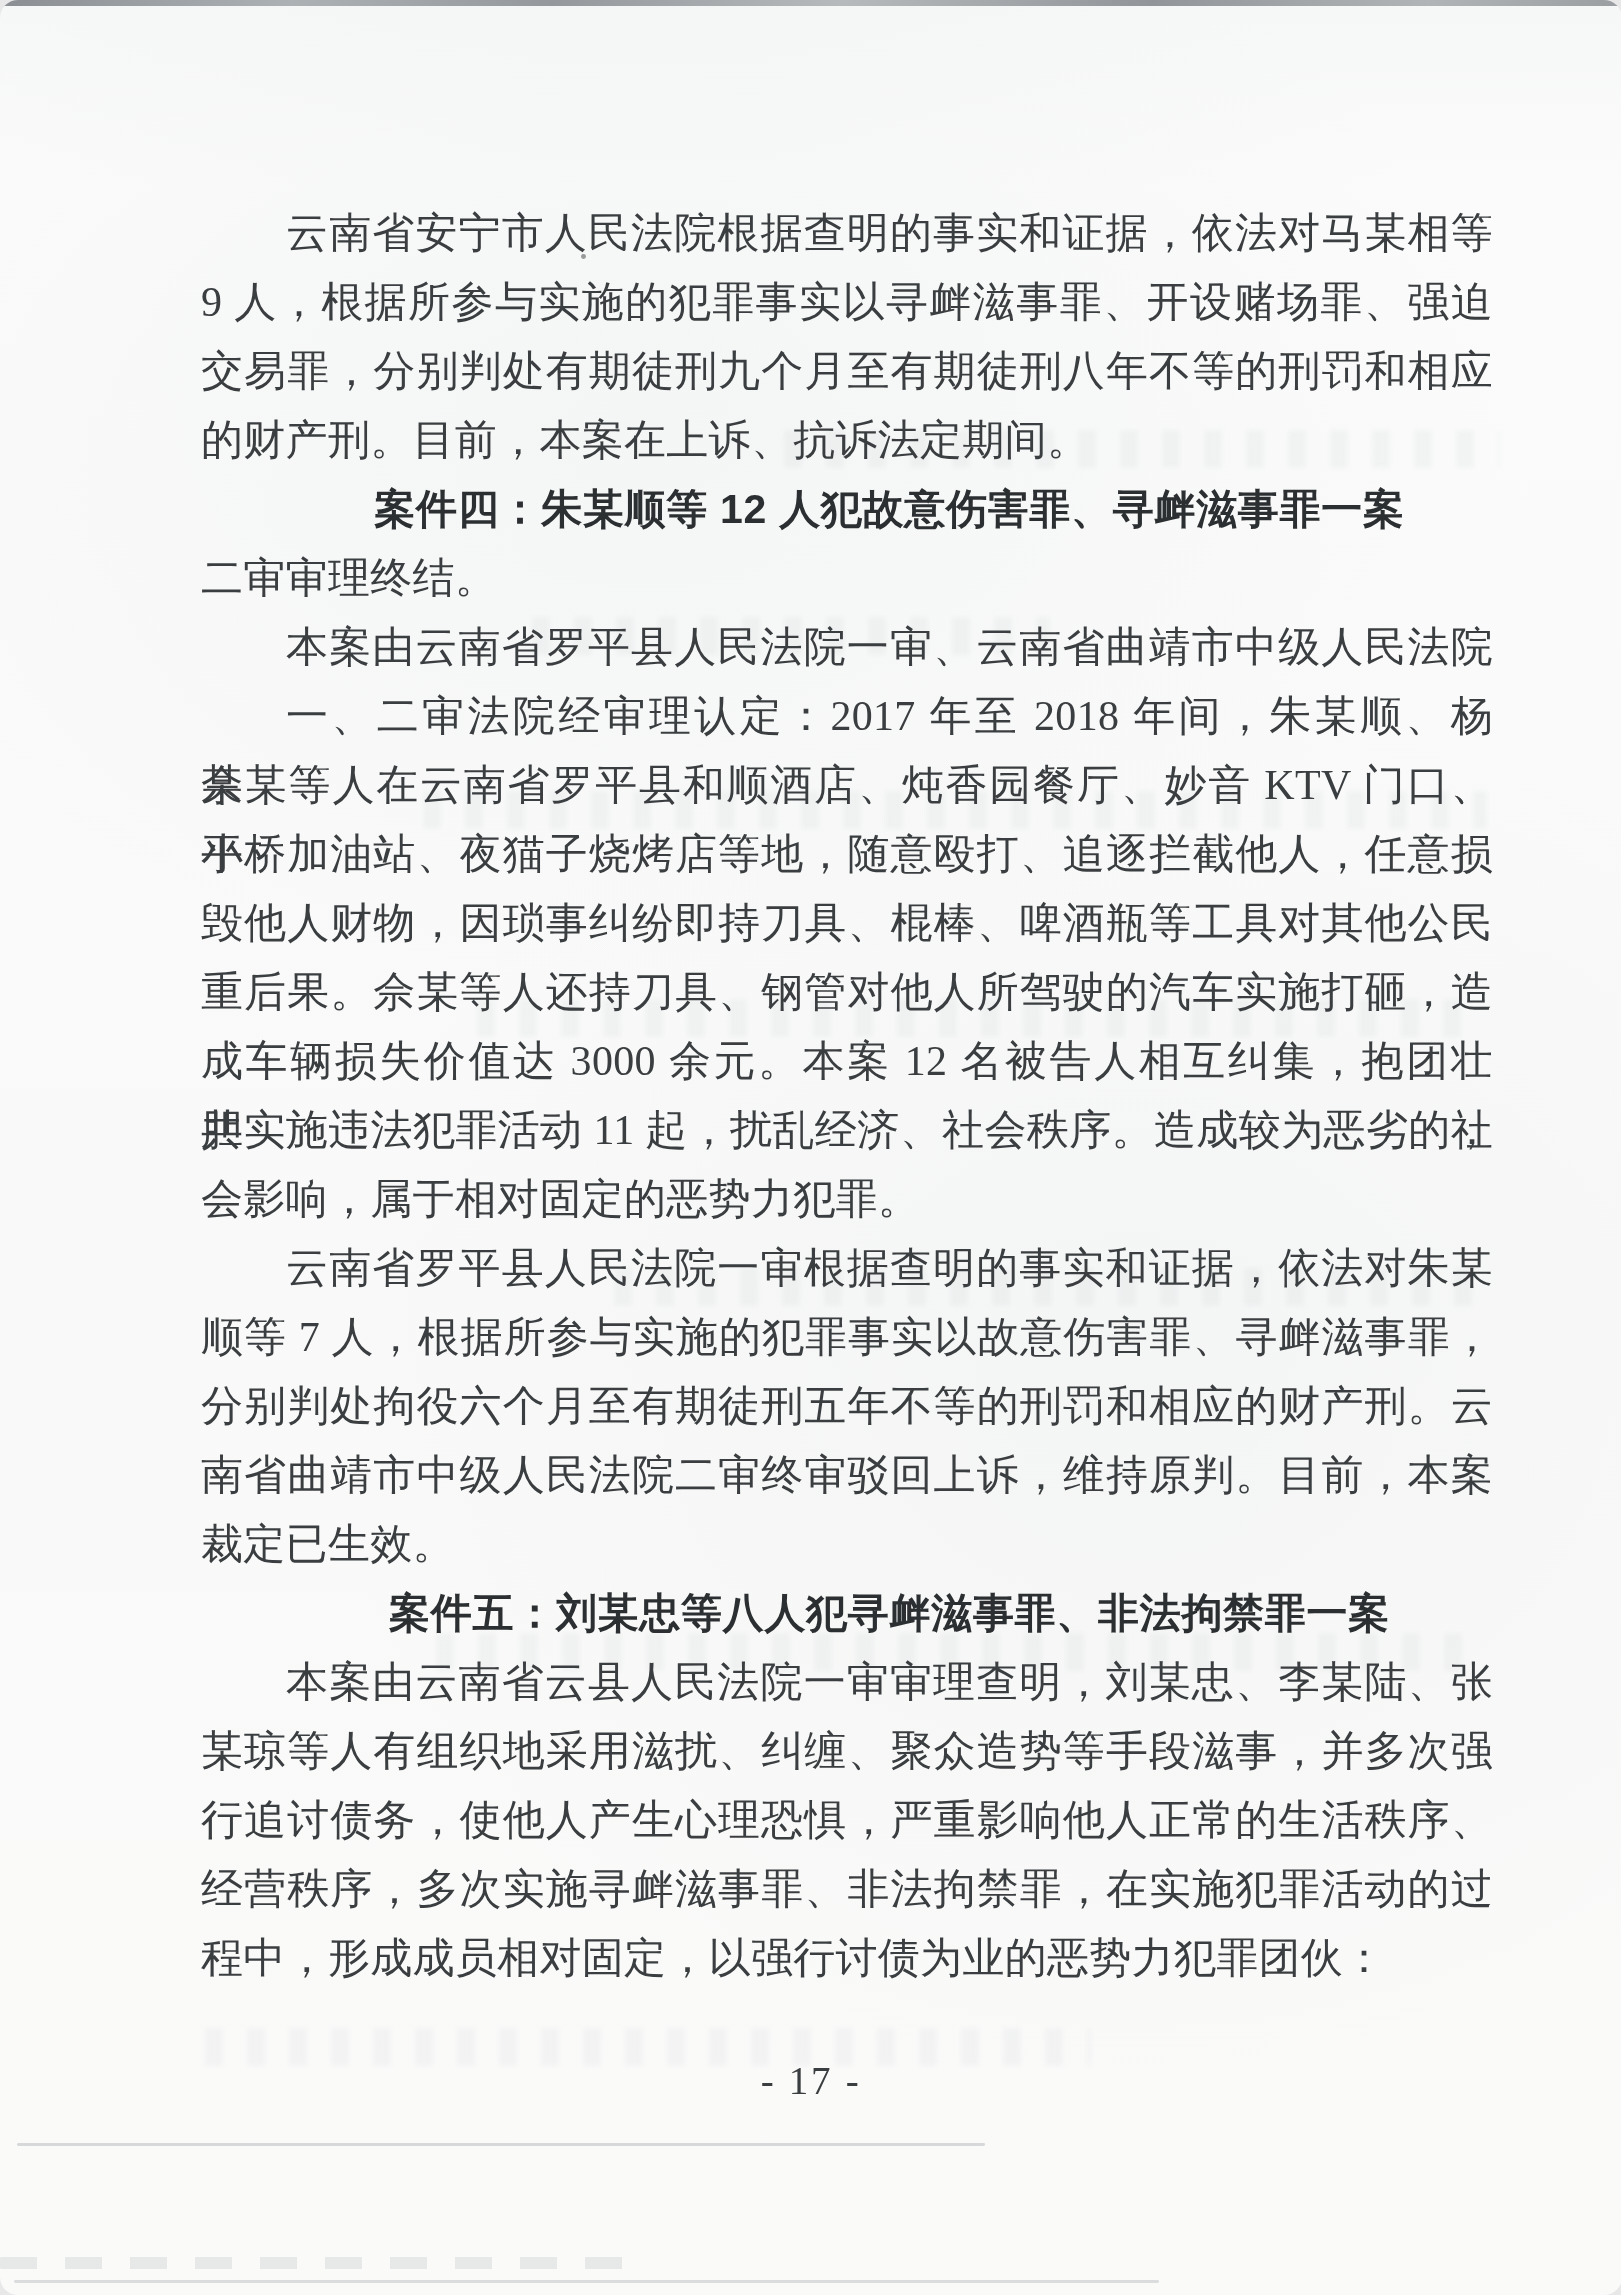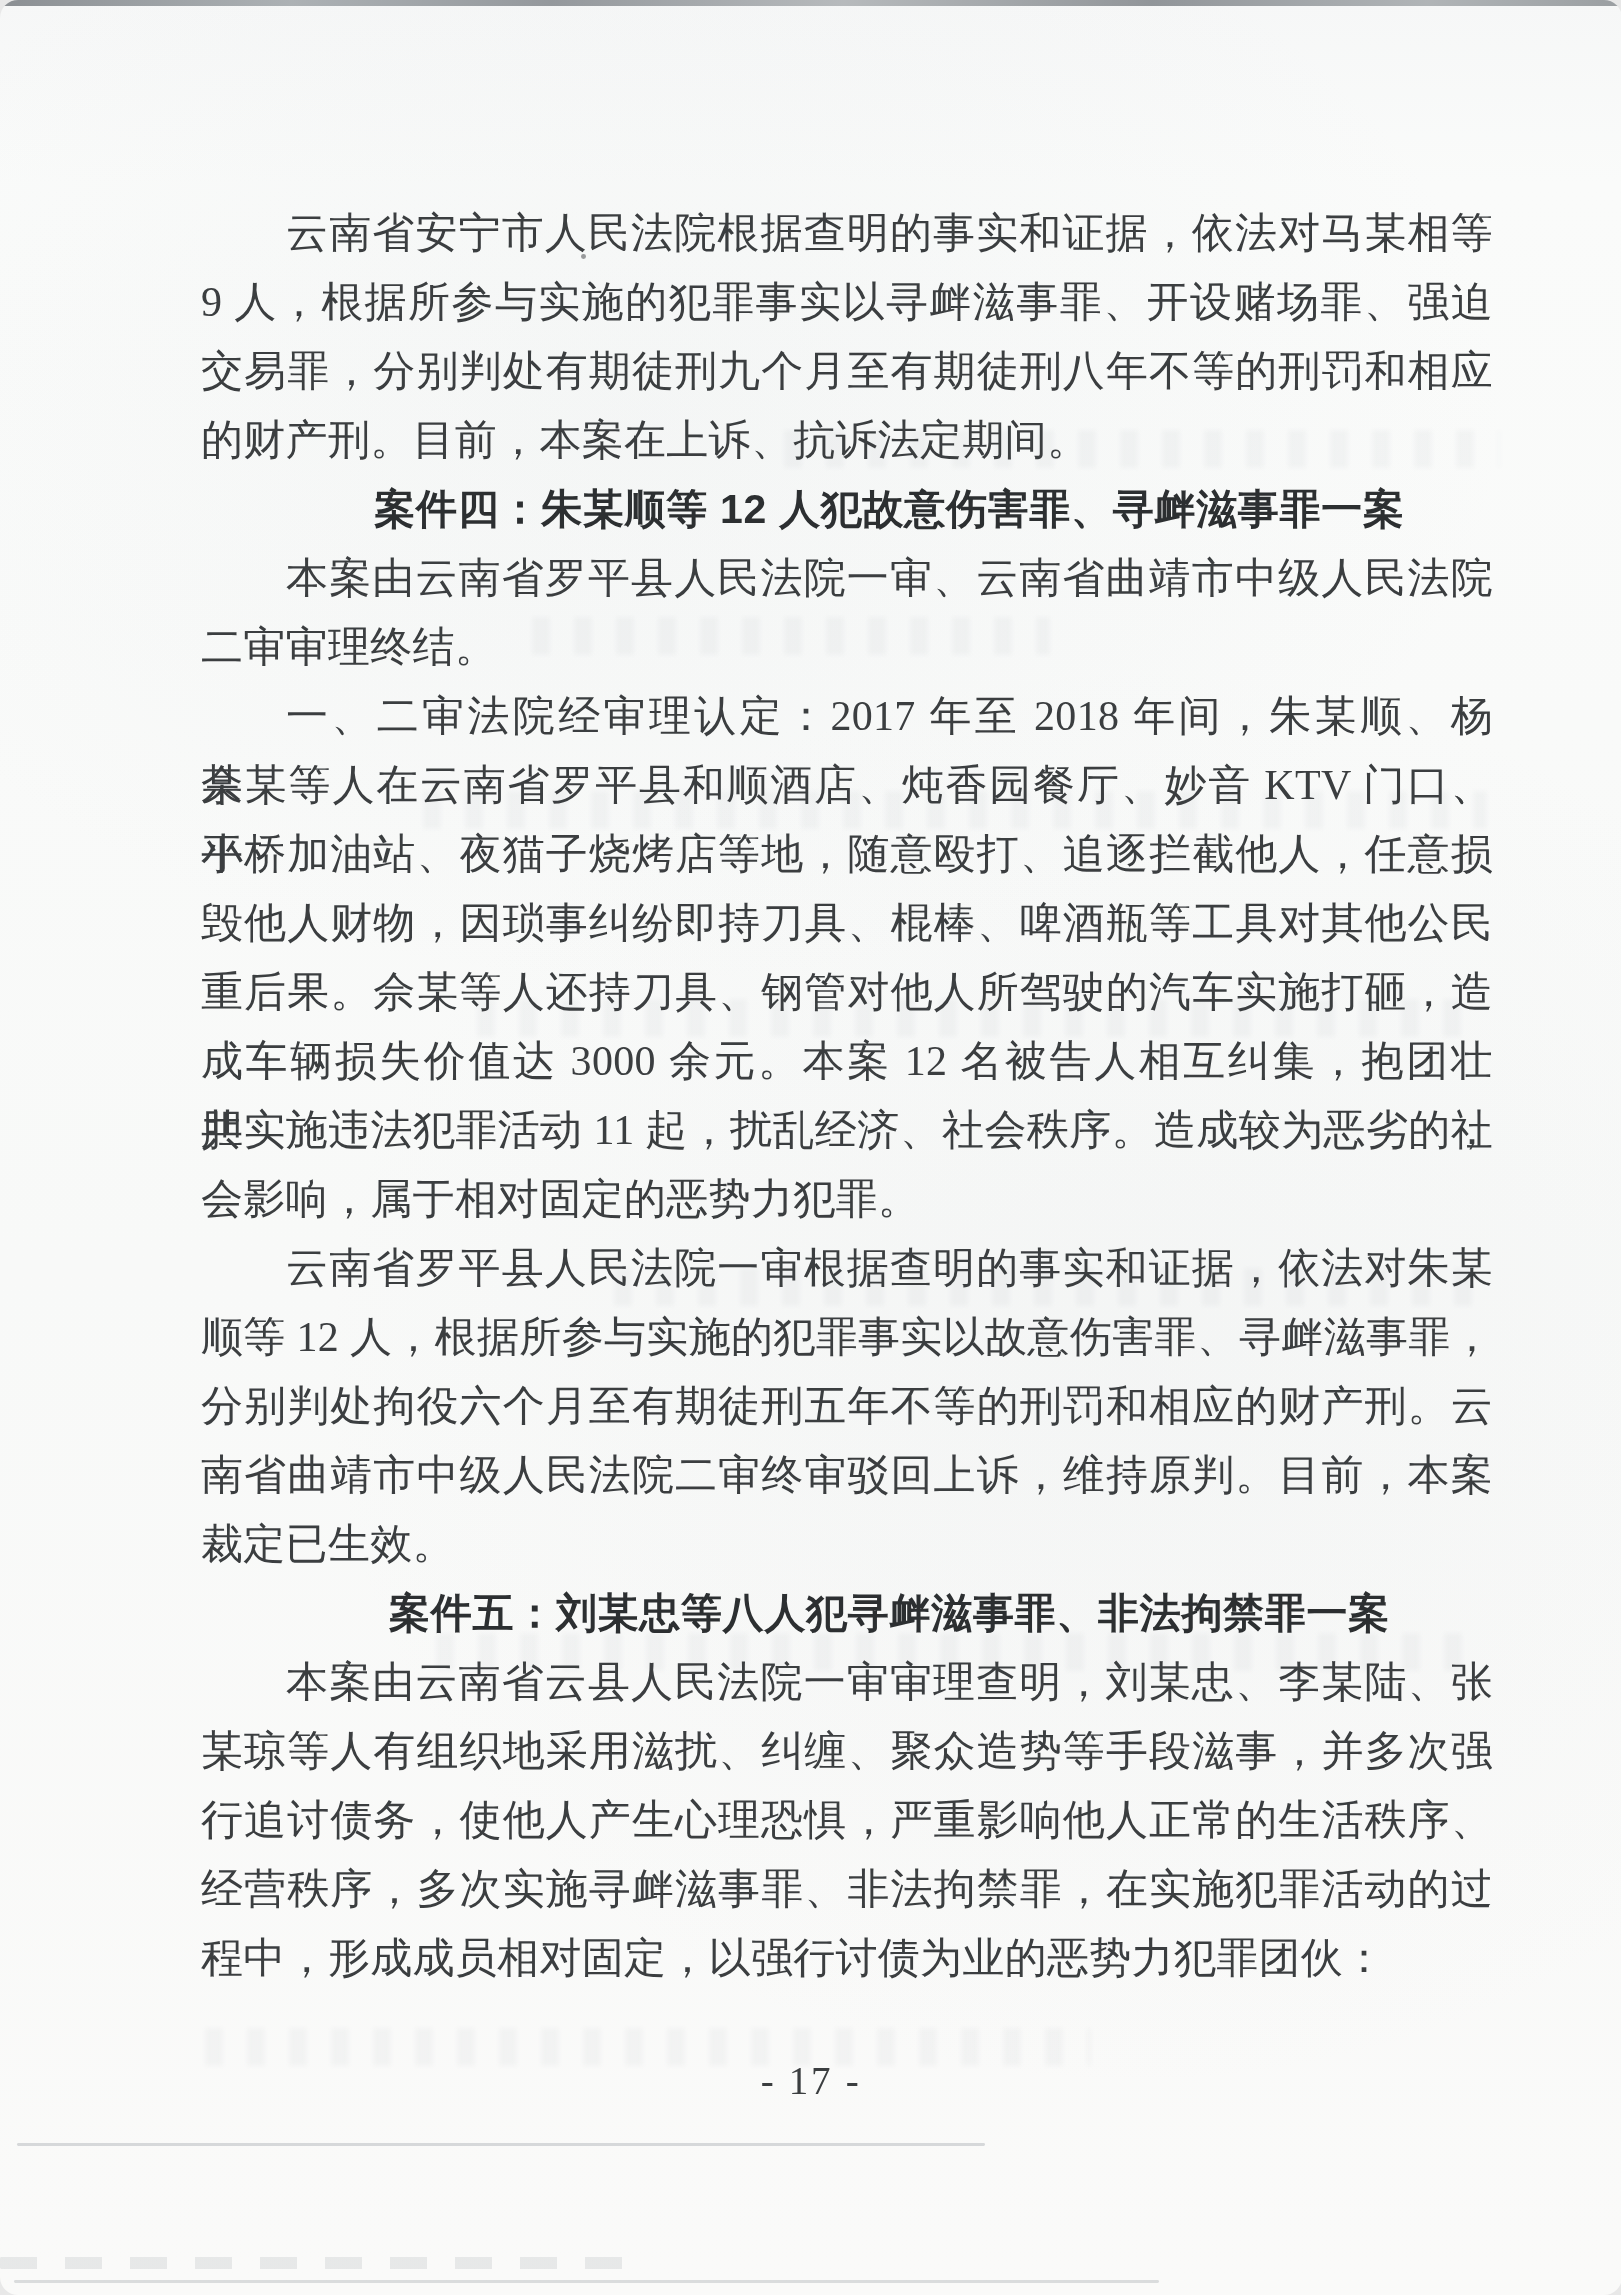--- a/index.html
+++ b/index.html
@@ -81,32 +81,32 @@
   <div class="ghost" style="left:614px;top:1268px;width:873px;"></div>
   <div class="ghost" style="left:436px;top:1633px;width:1050px;"></div>
   <div class="ghost" style="left:205px;top:2028px;width:886px;"></div>
 
   <div class="text-block">
       <div class="line indent fill">云南省安宁市人民法院根据查明的事实和证据，依法对马某相等</div>
       <div class="line fill">9 人，根据所参与实施的犯罪事实以寻衅滋事罪、开设赌场罪、强迫</div>
       <div class="line fill">交易罪，分别判处有期徒刑九个月至有期徒刑八年不等的刑罚和相应</div>
       <div class="line">的财产刑。目前，本案在上诉、抗诉法定期间。</div>
       <div class="line heading indent">案件四：朱某顺等 12 人犯故意伤害罪、寻衅滋事罪一案</div>
+      <div class="line">二审审理终结。</div>
       <div class="line indent fill">本案由云南省罗平县人民法院一审、云南省曲靖市中级人民法院</div>
-      <div class="line">二审审理终结。</div>
       <div class="line indent fill">一、二审法院经审理认定：2017 年至 2018 年间，朱某顺、杨某、</div>
       <div class="line fill">佘某等人在云南省罗平县和顺酒店、炖香园餐厅、妙音 KTV 门口、小</div>
       <div class="line fill">平桥加油站、夜猫子烧烤店等地，随意殴打、追逐拦截他人，任意损</div>
       <div class="line fill">毁他人财物，因琐事纠纷即持刀具、棍棒、啤酒瓶等工具对其他公民</div>
       <div class="line fill">重后果。佘某等人还持刀具、钢管对他人所驾驶的汽车实施打砸，造</div>
       <div class="line fill">成车辆损失价值达 3000 余元。本案 12 名被告人相互纠集，抱团壮胆，</div>
       <div class="line fill">共实施违法犯罪活动 11 起，扰乱经济、社会秩序。造成较为恶劣的社</div>
       <div class="line">会影响，属于相对固定的恶势力犯罪。</div>
       <div class="line indent fill">云南省罗平县人民法院一审根据查明的事实和证据，依法对朱某</div>
-      <div class="line fill">顺等 12 人，根据所参与实施的犯罪事实以故意伤害罪、寻衅滋事罪，</div>
+      <div class="line fill">顺等 7 人，根据所参与实施的犯罪事实以故意伤害罪、寻衅滋事罪，</div>
       <div class="line fill">分别判处拘役六个月至有期徒刑五年不等的刑罚和相应的财产刑。云</div>
       <div class="line fill">南省曲靖市中级人民法院二审终审驳回上诉，维持原判。目前，本案</div>
       <div class="line">裁定已生效。</div>
       <div class="line heading indent">案件五：刘某忠等八人犯寻衅滋事罪、非法拘禁罪一案</div>
       <div class="line indent fill">本案由云南省云县人民法院一审审理查明，刘某忠、李某陆、张</div>
       <div class="line fill">某琼等人有组织地采用滋扰、纠缠、聚众造势等手段滋事，并多次强</div>
       <div class="line fill">行追讨债务，使他人产生心理恐惧，严重影响他人正常的生活秩序、</div>
       <div class="line fill">经营秩序，多次实施寻衅滋事罪、非法拘禁罪，在实施犯罪活动的过</div>
       <div class="line">程中，形成成员相对固定，以强行讨债为业的恶势力犯罪团伙：</div>
     </div>

